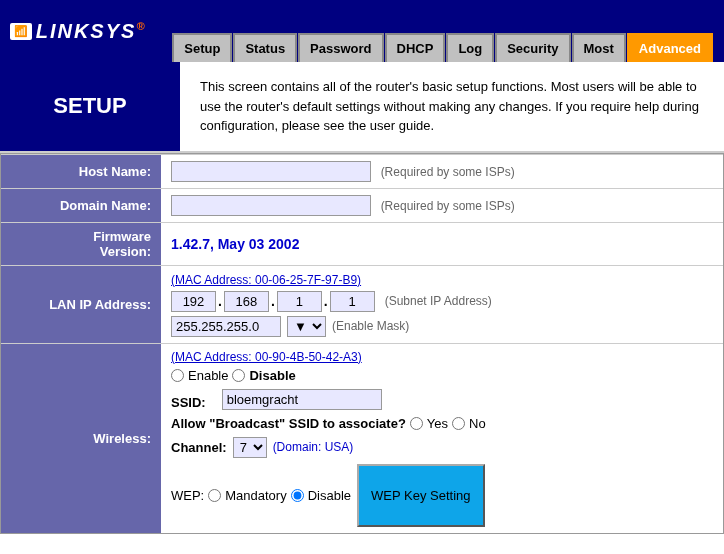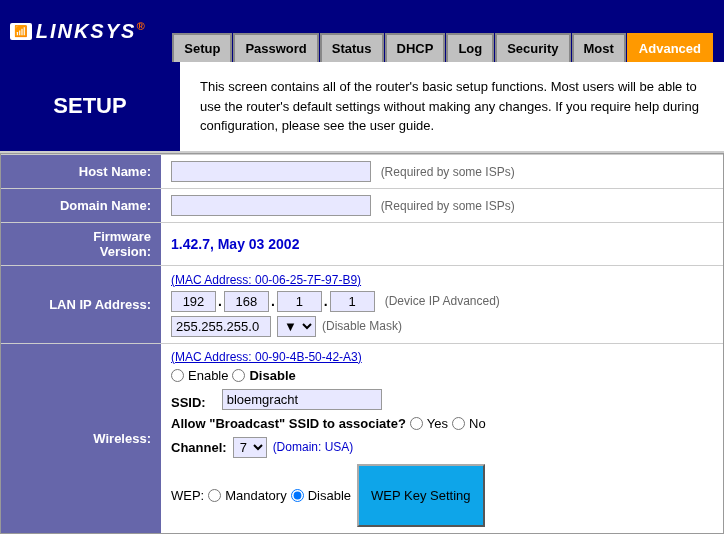--- a/index.html
+++ b/index.html
@@ -263,22 +263,22 @@
 </head>
 <body>
 
 <div class="header">
   <div class="logo">
     <div class="logo-box">📶</div>
     <span class="logo-text">LINKSYS<span class="logo-r">®</span></span>
   </div>
   <nav class="nav">
     <a class="nav-item">Setup</a>
+    <a class="nav-item">Status</a>
     <a class="nav-item">Password</a>
-    <a class="nav-item">Status</a>
     <a class="nav-item">DHCP</a>
     <a class="nav-item">Log</a>
     <a class="nav-item">Security</a>
     <a class="nav-item">Most</a>
     <a class="nav-item active">Advanced</a>
   </nav>
 </div>
 
 <div class="setup-header">
   <div class="setup-title">SETUP</div>
@@ -319,28 +319,28 @@
           <span class="mac-address">(MAC Address: 00-06-25-7F-97-B9)</span>
         </div>
         <div class="ip-row">
           <input type="text" class="ip-octet" value="192" style="">
           <span class="ip-dot">.</span>
           <input type="text" class="ip-octet" value="168" style="">
           <span class="ip-dot">.</span>
           <input type="text" class="ip-octet" value="1" style="">
           <span class="ip-dot">.</span>
           <input type="text" class="ip-octet" value="1" style="">
-          <span class="device-label">(Device IP Advanced)</span>
+          <span class="device-label">(Subnet IP Address)</span>
         </div>
         <div class="subnet-row">
-          <input type="text" style="width: 100px;" value="255.255.255.0">
+          <input type="text" style="width: 110px;" value="255.255.255.0">
           <select>
             <option>▼</option>
           </select>
-          <span class="subnet-label">(Disable Mask)</span>
+          <span class="subnet-label">(Enable Mask)</span>
         </div>
       </td>
     </tr>
 
     <tr class="row-divider">
       <td class="label-cell">Wireless:</td>
       <td class="value-cell">
         <span class="wireless-mac">(MAC Address: 00-90-4B-50-42-A3)</span>
 
         <div class="radio-row">

